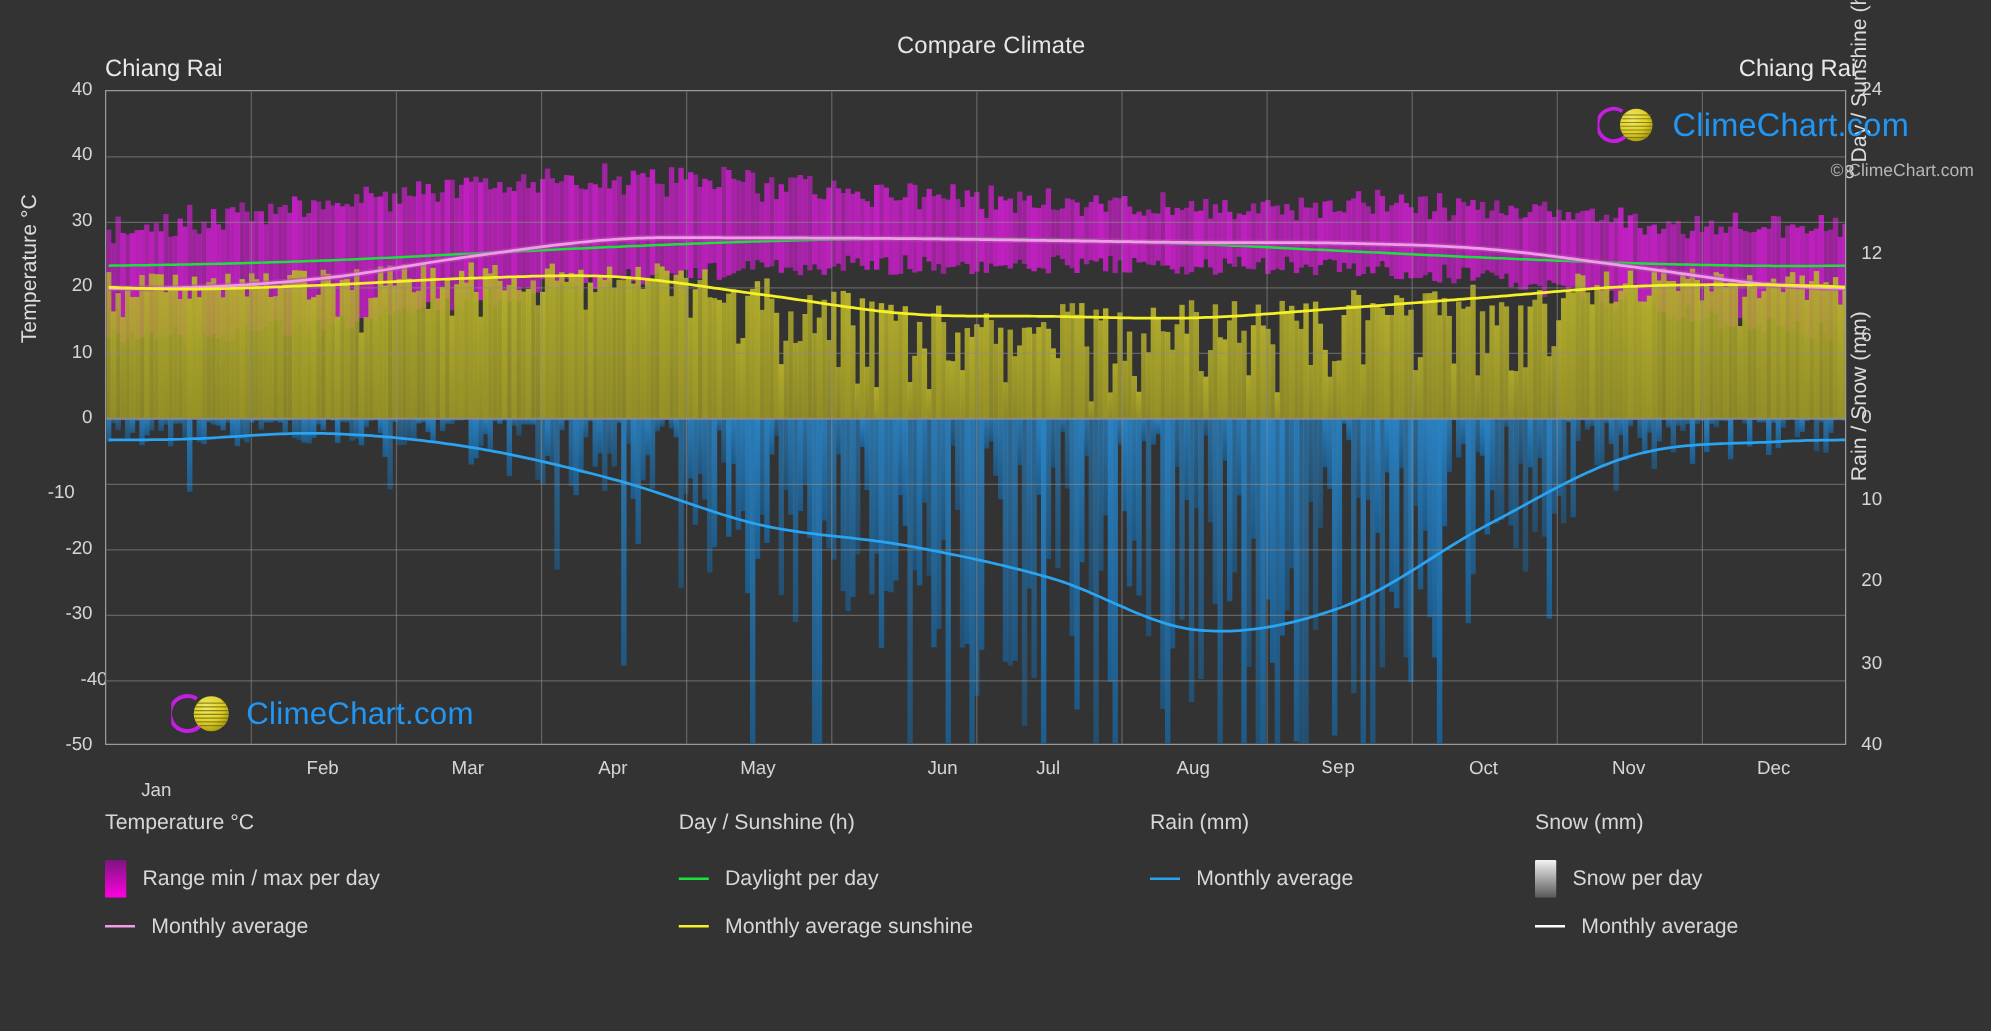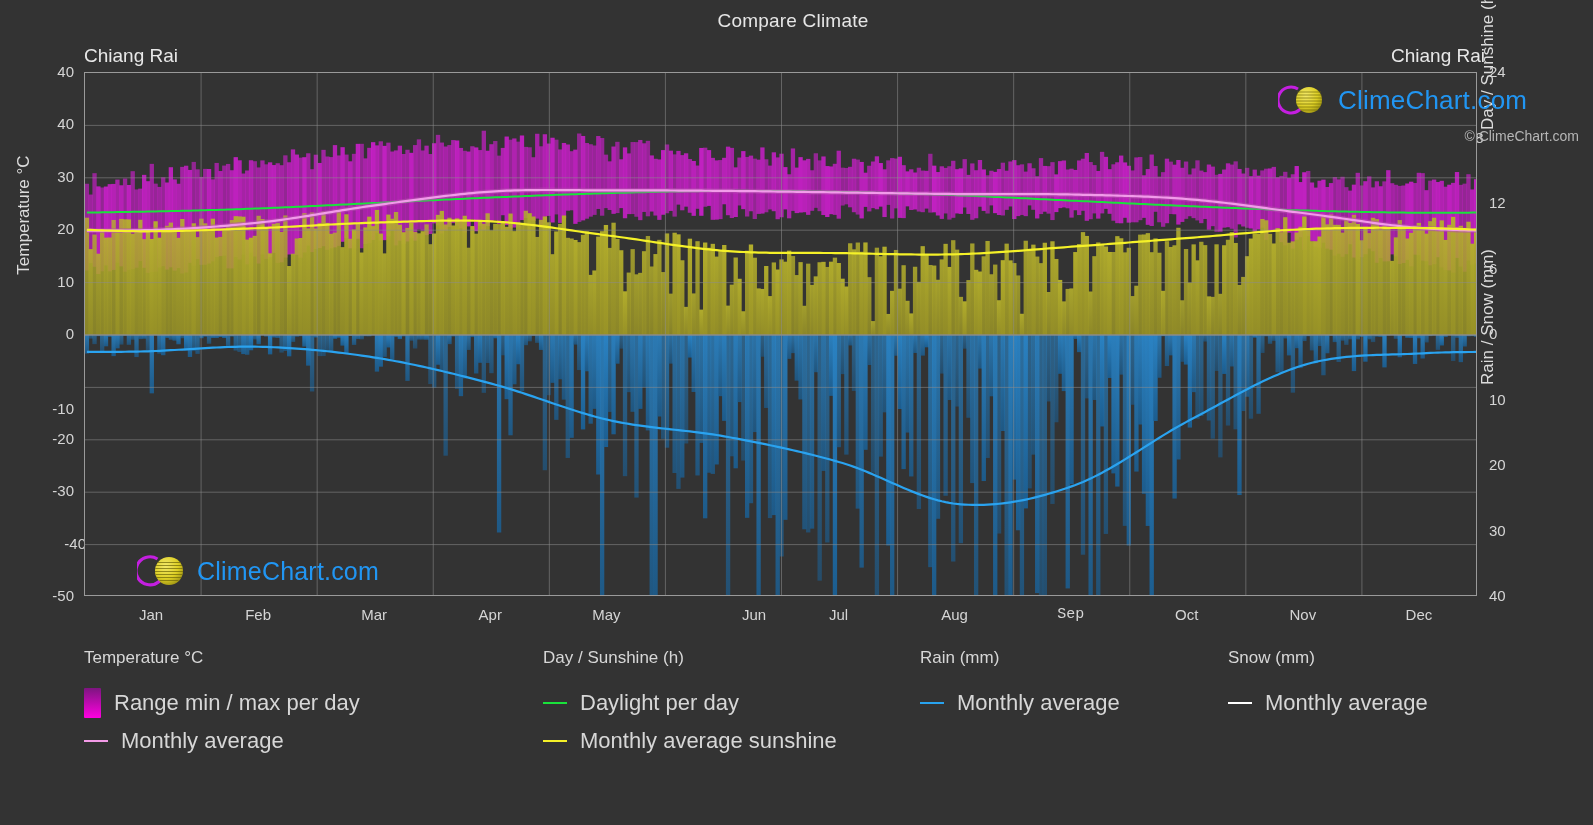--- a/index.html
+++ b/index.html
@@ -6,21 +6,21 @@
   body{
     width:1593px;height:825px;overflow:hidden;
     font-family:"Liberation Sans","DejaVu Sans",sans-serif;
     color:#d8d8d8;
     position:relative;
   }
   .chart-root{position:absolute;inset:0;background:#333333;}
 
   
   .title{
-    position:absolute;left:0;top:10px;width:1586px;text-align:center;
+    position:absolute;left:0;top:26px;width:1586px;text-align:center;
     font-size:19px;color:#e6e6e6;letter-spacing:.2px;
   }
   .loc-left{position:absolute;left:84px;top:45px;font-size:19px;color:#e8e8e8;}
   .loc-right{position:absolute;right:108px;top:45px;font-size:19px;color:#e8e8e8;}
 
   
   #plot{
     position:absolute;left:84px;top:72px;width:1393px;height:524px;
     background:#333333;border:1px solid #9a9a9a;box-sizing:border-box;
     overflow:hidden;
@@ -50,21 +50,21 @@
   .xtick{position:absolute;font-size:15px;color:#d5d5d5;text-align:center;width:90px;top:606px;}
 
   
   .legend{position:absolute;left:0;top:648px;width:1593px;height:150px;}
   .lg-col{position:absolute;top:0;}
   .lg-head{font-size:17px;color:#d7d7d7;margin-bottom:16px;}
   .lg-item{display:flex;align-items:center;height:38px;}
   .lg-swatch{width:17px;height:30px;margin-right:13px;flex:0 0 auto;border-radius:1px;}
   .lg-line{width:24px;height:0;border-top:2px solid #fff;margin-right:6px;flex:0 0 auto;}
   .lg-linewrap{width:30px;display:flex;justify-content:center;margin-right:7px;flex:0 0 auto;}
-  .lg-text{font-size:22px;color:#d7d7d7;white-space:nowrap;}
+  .lg-text{font-size:17px;color:#d7d7d7;white-space:nowrap;}
   .copy{position:absolute;right:14px;top:128px;font-size:14px;color:#b6b6b6;}
 
   
   .wm{position:absolute;display:flex;align-items:center;pointer-events:none;margin-left:45px;}
   .wm-txt{font-size:26px;color:#2196f3;letter-spacing:.2px;margin-left:6px;}
   .wm2 .wm-txt{font-size:25px;}
 </style>
 </head>
 <body>
 
@@ -78,41 +78,41 @@
   <div class="ax-right-top">Day / Sunshine (h)</div>
   <div class="ax-right-bot">Rain / Snow (mm)</div>
 
   <div id="yticks-left">
       <div class="ytick" style="left: 24px; top: 63px;">40</div>
       <div class="ytick" style="left: 24px; top: 115.4px;">40</div>
       <div class="ytick" style="left: 24px; top: 167.8px;">30</div>
       <div class="ytick" style="left: 24px; top: 220.2px;">20</div>
       <div class="ytick" style="left: 24px; top: 272.6px;">10</div>
       <div class="ytick" style="left: 24px; top: 325px;">0</div>
-      <div class="ytick" style="left: 24px; top: 400px;">-10</div>
+      <div class="ytick" style="left: 24px; top: 385px; text-align: center;">-10</div>
       <div class="ytick" style="left: 24px; top: 429.8px;">-20</div>
       <div class="ytick" style="left: 24px; top: 482.2px;">-30</div>
       <div class="ytick" style="left: 36px; top: 534.6px;">-40</div>
       <div class="ytick" style="left: 24px; top: 587px;">-50</div>
     </div>
   <div id="yticks-right-top">
       <div class="ytick-r" style="left: 1489px; top: 63px;">24</div>
       <div class="ytick-r" style="left: 1467px; top: 128.5px;">18</div>
       <div class="ytick-r" style="left: 1489px; top: 194px;">12</div>
       <div class="ytick-r" style="left: 1489px; top: 259.5px;">6</div>
       <div class="ytick-r" style="left: 1489px; top: 325px;">0</div>
     </div>
   <div id="yticks-right-bot">
       <div class="ytick-r" style="left: 1489px; top: 390.5px;">10</div>
       <div class="ytick-r" style="left: 1489px; top: 456px;">20</div>
       <div class="ytick-r" style="left: 1489px; top: 521.5px;">30</div>
       <div class="ytick-r" style="left: 1489px; top: 587px;">40</div>
     </div>
   <div id="xticks">
-      <div class="xtick" style="left: 106px;">Jan</div>
+      <div class="xtick" style="left: 80px; margin-top: 18px;">Jan</div>
       <div class="xtick" style="left: 213.125px;">Feb</div>
       <div class="xtick" style="left: 329.208px;">Mar</div>
       <div class="xtick" style="left: 445.292px;">Apr</div>
       <div class="xtick" style="left: 561.375px;">May</div>
       <div class="xtick" style="left: 709px;">Jun</div>
       <div class="xtick" style="left: 793.542px;">Jul</div>
       <div class="xtick" style="left: 909.625px;">Aug</div>
       <div class="xtick" style="left: 1025.71px; font-family: Liberation Mono, monospace;">Sep</div>
       <div class="xtick" style="left: 1141.79px;">Oct</div>
       <div class="xtick" style="left: 1257.88px;">Nov</div>
@@ -1352,20 +1352,24 @@
         <div class="lg-item">
           <div class="lg-linewrap">
             <div class="lg-line" style="border-top-color: rgb(40, 163, 239);"></div>
           </div>
           <div class="lg-text">Monthly average</div>
         </div>
       </div>
       <div class="lg-col" style="left: 1228px;">
         <div class="lg-head">Snow (mm)</div>
         <div class="lg-item">
+          <div class="lg-swatch" style="background: linear-gradient(rgb(242, 242, 242), rgb(90, 90, 90));"></div>
+          <div class="lg-text">Snow per day</div>
+        </div>
+        <div class="lg-item">
           <div class="lg-linewrap">
             <div class="lg-line" style="border-top-color: rgb(255, 255, 255);"></div>
           </div>
           <div class="lg-text">Monthly average</div>
         </div>
       </div>
     </div>
   <div class="copy">© ClimeChart.com</div>
 
 </div>

